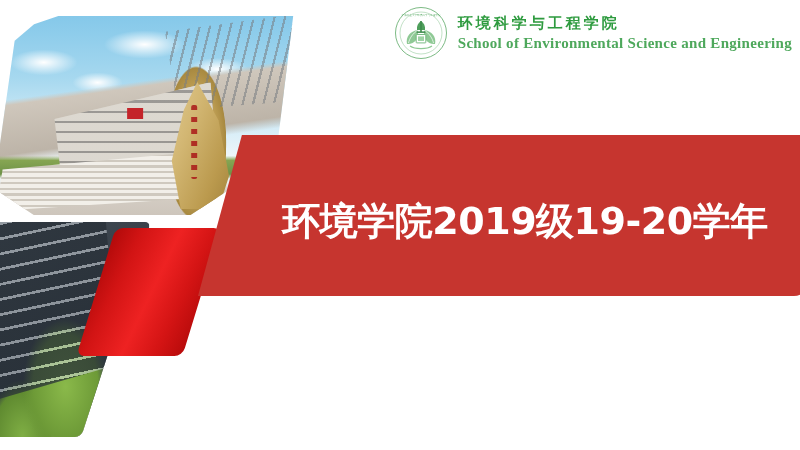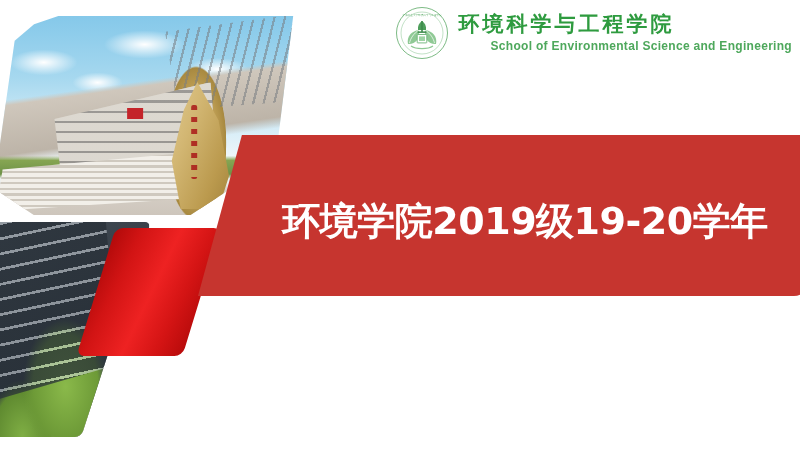--- a/index.html
+++ b/index.html
@@ -39,35 +39,34 @@
     position: relative;
   }
   .logo-text-block {
     display: flex;
     flex-direction: column;
     align-items: flex-start;
     line-height: 1;
   }
   .logo-cn {
     font-family: "DejaVu Sans", "Liberation Sans", sans-serif;
-    font-size: 21px;
+    font-size: 15px;
     font-weight: bold;
     letter-spacing: 3px;
     color: #2e9b3f;
     white-space: nowrap;
   }
   .logo-en {
-    font-family: Liberation Sans, sans-serif;
-    font-size: 12px;
+    font-family: Liberation Serif, serif;
+    font-size: 15px;
     font-weight: bold;
     letter-spacing: 0.3px;
     color: #4ea85c;
     white-space: nowrap;
     margin-top: 5px;
-    margin-left: 32px;
   }
 
   
   .photo-top {
     position: absolute;
     left: -6px;
     top: 12px;
     width: 290px;
     height: 205px;
     overflow: hidden;

